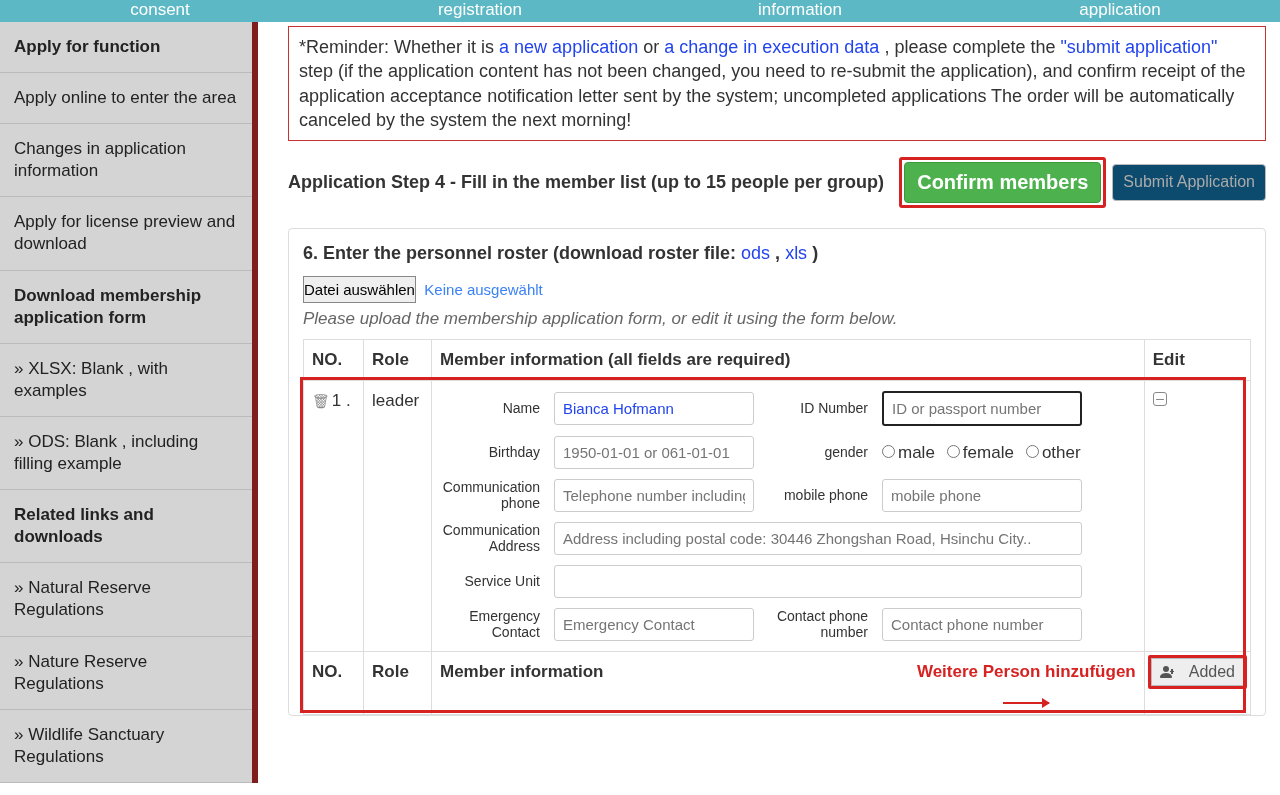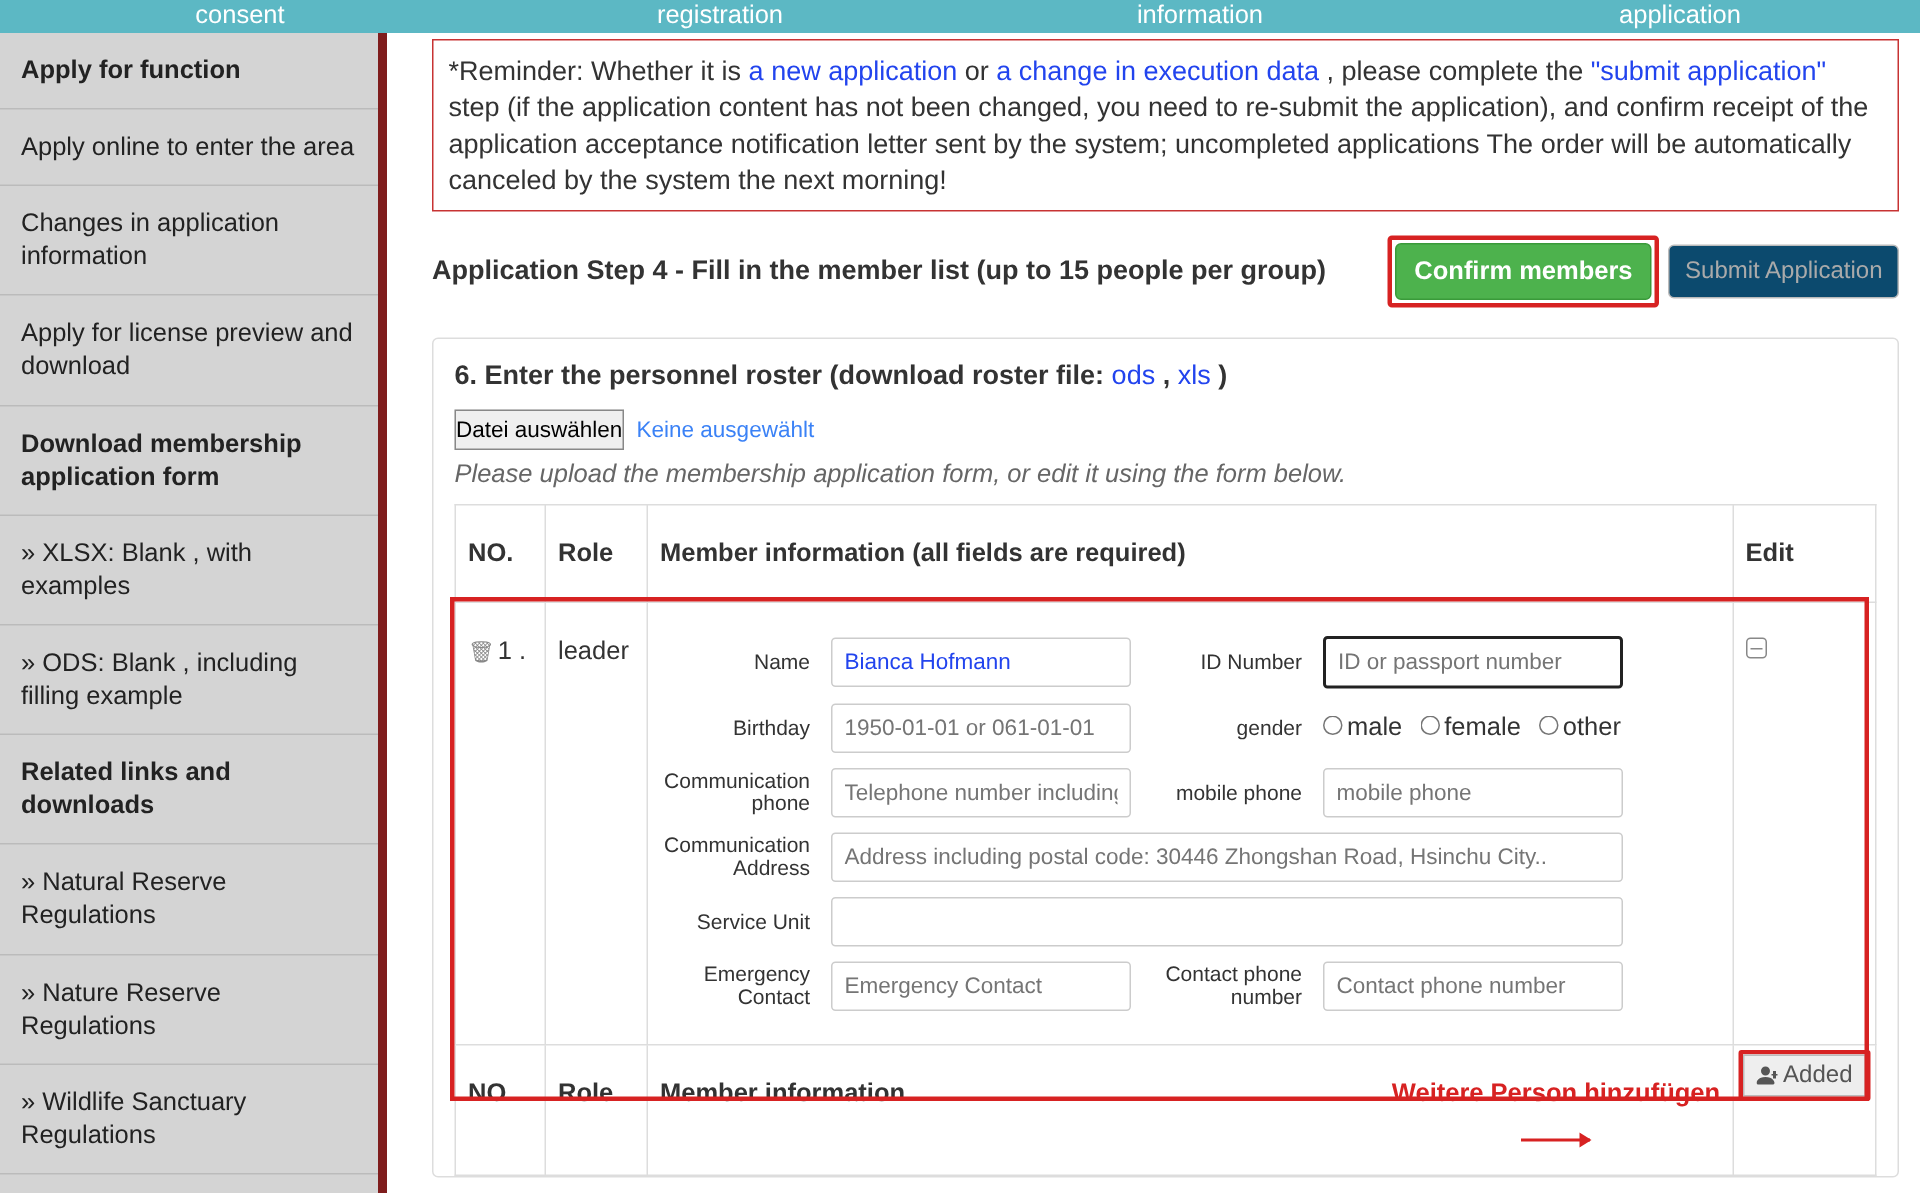--- a/index.html
+++ b/index.html
@@ -9,53 +9,53 @@
 .container { display: flex; }
 .sidebar { width: 258px; background: #d4d4d4; border-right: 6px solid #7f1d1d; }
 .sidebar-item { padding: 14px 14px; border-bottom: 1px solid #bbb; font-size: 17px; color: #222; cursor: pointer; line-height: 1.3; }
 .sidebar-item.bold { font-weight: 600; }
 .main { flex: 1; padding: 0 14px 14px 30px; }
 .reminder { border: 1px solid #c73333; padding: 8px 10px; font-size: 18px; margin-top: 4px; line-height: 1.35; }
 .reminder .link { color: #2244ee; }
 .step-row { display: flex; align-items: center; margin: 16px 0 20px 0; }
 .step-title { font-weight: 600; font-size: 18px; }
 .btn-group { margin-left: auto; display: flex; gap: 6px; align-items: center; }
-.btn-confirm { background: #4db24d; color: #fff; border: 1px solid #3a9a3a; border-radius: 4px; padding: 8px 12px; font-size: 17px; font-weight: 600; text-align: center; line-height: 1.15; }
+.btn-confirm { background: #4db24d; color: #fff; border: 1px solid #3a9a3a; border-radius: 4px; padding: 8px 12px; font-size: 20px; font-weight: 600; text-align: center; line-height: 1.15; }
 .btn-confirm-wrap { border: 3px solid #d72222; padding: 2px; border-radius: 3px; }
 .btn-submit { background: #0c4a6e; color: #aaa; border: 1px solid #bbb; border-radius: 4px; padding: 8px 10px; font-size: 16px; text-align: center; line-height: 1.15; }
 .panel { border: 1px solid #ddd; border-radius: 4px; padding: 10px 14px 0 14px; }
 .panel-title { font-weight: 600; font-size: 18px; margin: 4px 0 12px 0; }
 .panel-title .link { color: #2244ee; font-weight: 400; }
 .upload-row { margin: 6px 0 4px 0; }
 .file-btn { border: 1px solid #888; background: #efefef; padding: 4px 0; font-size: 15px; }
 .file-status { color: #3b82f6; font-size: 15px; margin-left: 4px; }
 .upload-hint { font-style: italic; color: #666; margin: 6px 0 10px 0; font-size: 17px; }
 table.roster { width: 100%; border-collapse: collapse; }
-table.roster th, table.roster td { border: 1px solid #ddd; padding: 22px 8px; font-size: 17px; text-align: left; vertical-align: top; }
+table.roster th, table.roster td { border: 1px solid #ddd; padding: 10px 8px; font-size: 17px; text-align: left; vertical-align: top; }
 table.roster th { font-weight: 600; background: #fff; }
 th.col-no, td.col-no { width: 60px; text-align: center; }
 th.col-role, td.col-role { width: 68px; text-align: center; }
 th.col-edit, td.col-edit { width: 78px; text-align: center; }
 .highlight-row td { position: relative; }
 .highlight-box { position: absolute; border: 3px solid #d72222; pointer-events: none; }
 .form-grid { display: grid; grid-template-columns: 100px 200px 100px 200px; column-gap: 14px; row-gap: 10px; align-items: center; }
 .lbl { text-align: right; font-size: 14px; line-height: 1.1; }
 .inp { border: 1px solid #ccc; border-radius: 3px; padding: 7px 8px; font-size: 15px; color: #888; width: 100%; }
 .inp.blue { color: #2244ee; }
 .inp.boxed { border: 2px solid #222; }
 .full { grid-column: 2 / 5; }
 .radio-row { display: flex; gap: 12px; align-items: center; font-size: 17px; }
 .radio-row input { margin-right: 3px; }
 .trash { color: #888; font-size: 14px; margin-right: 2px; }
 .footer-row td { padding: 6px 8px; }
 .added-annot { color: #d72222; font-size: 17px; float: right; display: flex; align-items: center; gap: 20px; flex-direction: column; }
 .arrow { width: 46px; height: 2px; background: #d72222; position: relative; }
 .arrow::after { content: ''; position: absolute; right: -1px; top: -4px; border-left: 8px solid #d72222; border-top: 5px solid transparent; border-bottom: 5px solid transparent; }
 .added-btn-wrap { border: 3px solid #d72222; padding: 0; border-radius: 2px; display: inline-block; }
-.added-btn { background: #eee; border: 1px solid #bbb; padding: 4px 8px; font-size: 16px; color: #555; display: flex; align-items: center; gap: 2px; }
+.added-btn { background: #eee; border: 1px solid #bbb; padding: 4px 8px; font-size: 16px; color: #555; display: flex; align-items: center; gap: 13px; }
 .minus-icon { display: inline-block; width: 14px; height: 14px; border: 1px solid #888; border-radius: 3px; position: relative; }
 .minus-icon::after { content: ''; position: absolute; left: 2px; right: 2px; top: 6px; height: 1px; background: #888; }
 svg.person-icon { width: 16px; height: 16px; }
 </style>
 </head>
 <body>
 
 <div class="top-bar">
   <div>consent</div>
   <div>registration</div>

